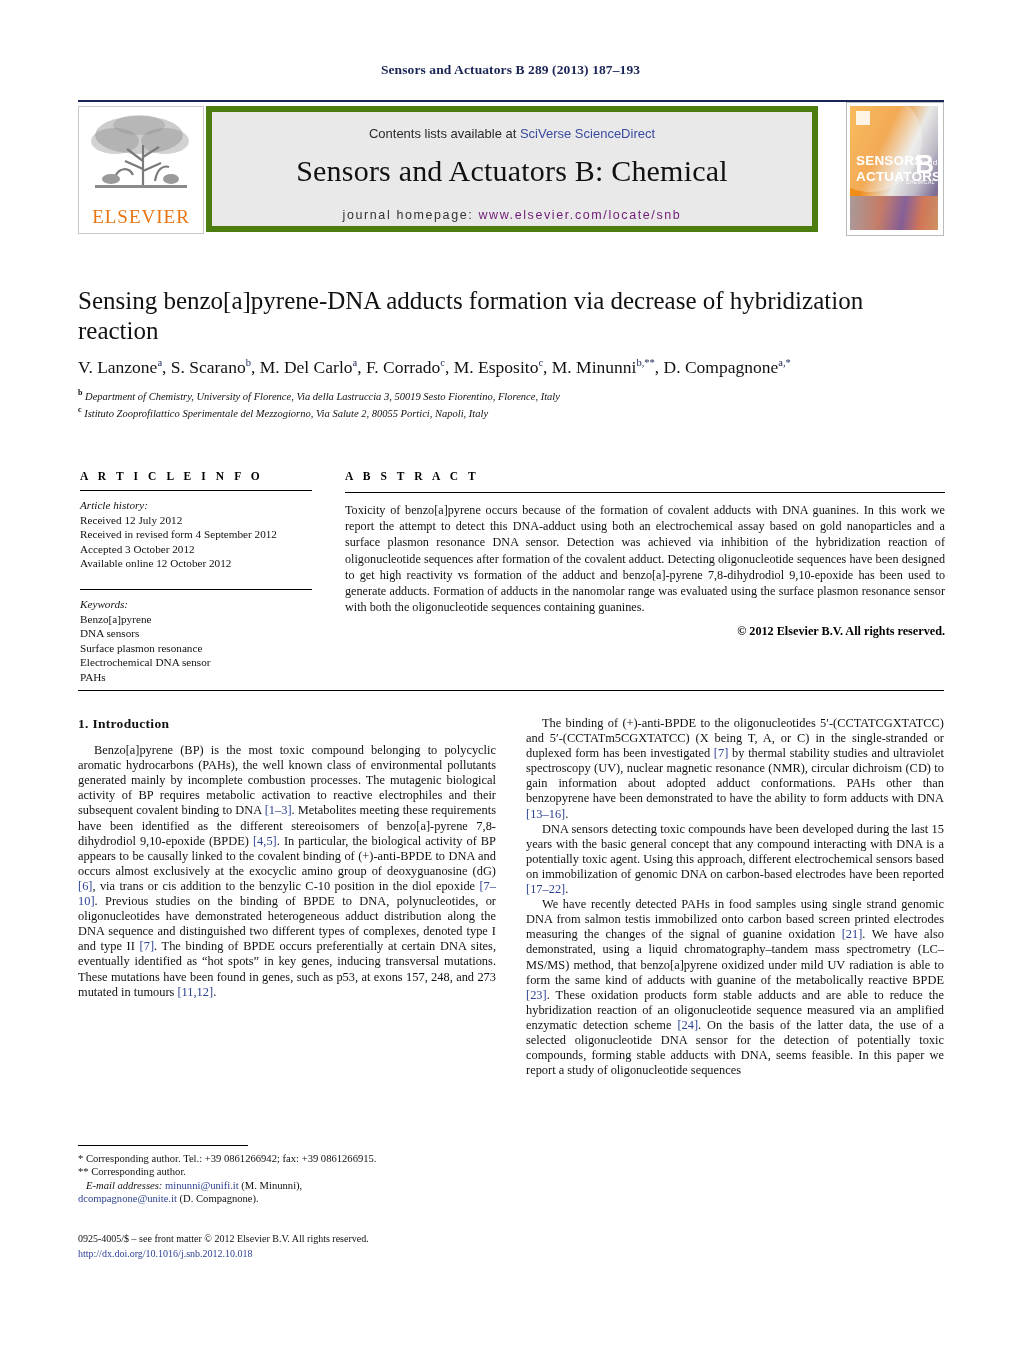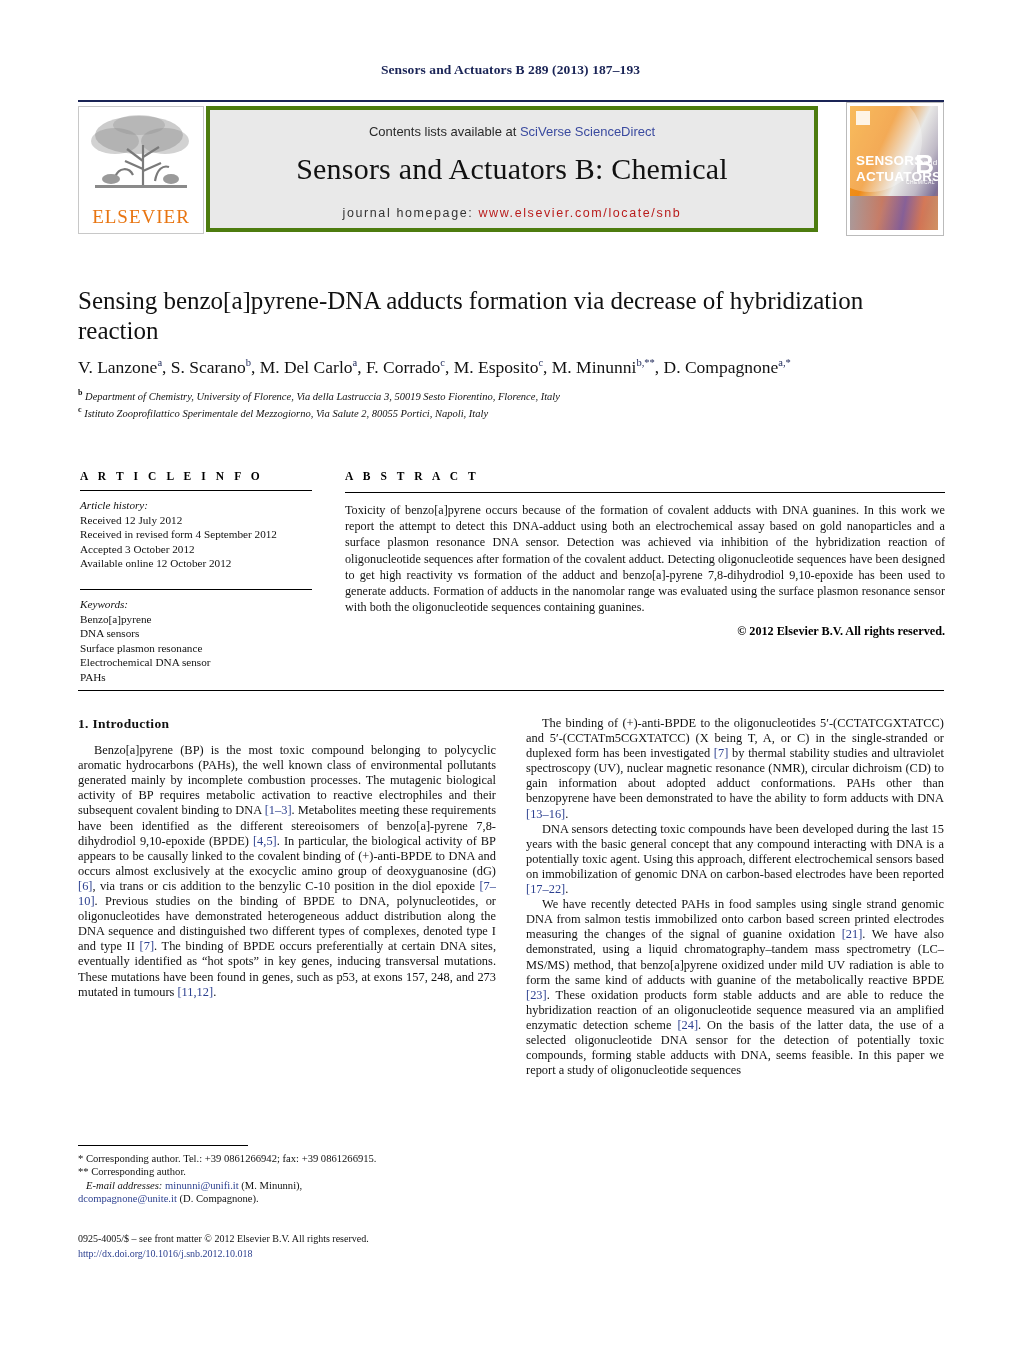--- a/index.html
+++ b/index.html
@@ -76,21 +76,21 @@
     font-size: 19px;
     letter-spacing: 1px;
   }
   .journal-band {
     position: absolute;
     left: 128px;
     top: 4px;
     width: 612px;
     height: 126px;
     background: #e9e9e9;
-    border: 4px solid #4d7c0f;
+    border: 6px solid #4d7c0f;
     box-sizing: border-box;
   }
   .contents-line {
     position: absolute;
     top: 14px;
     left: 0;
     width: 100%;
     text-align: center;
     font-family: "Liberation Sans", sans-serif;
     font-size: 13px;
@@ -114,21 +114,21 @@
     position: absolute;
     top: 96px;
     left: 0;
     width: 100%;
     text-align: center;
     font-family: "Liberation Sans", sans-serif;
     font-size: 12.5px;
     letter-spacing: 1.6px;
     color: #333333;
   }
-  .homepage-line .url { color: #b91c1c; }
+  .homepage-line .url { color: #701a75; }
 
   .cover-box {
     position: absolute;
     right: 0;
     top: 0px;
     width: 96px;
     height: 132px;
     border: 1px solid #bbbbbb;
     background: #ffffff;
     overflow: hidden;

